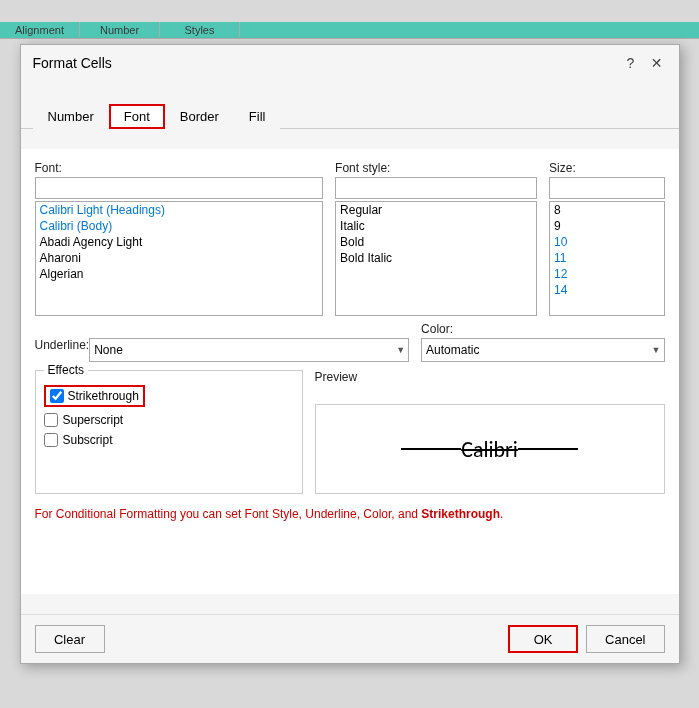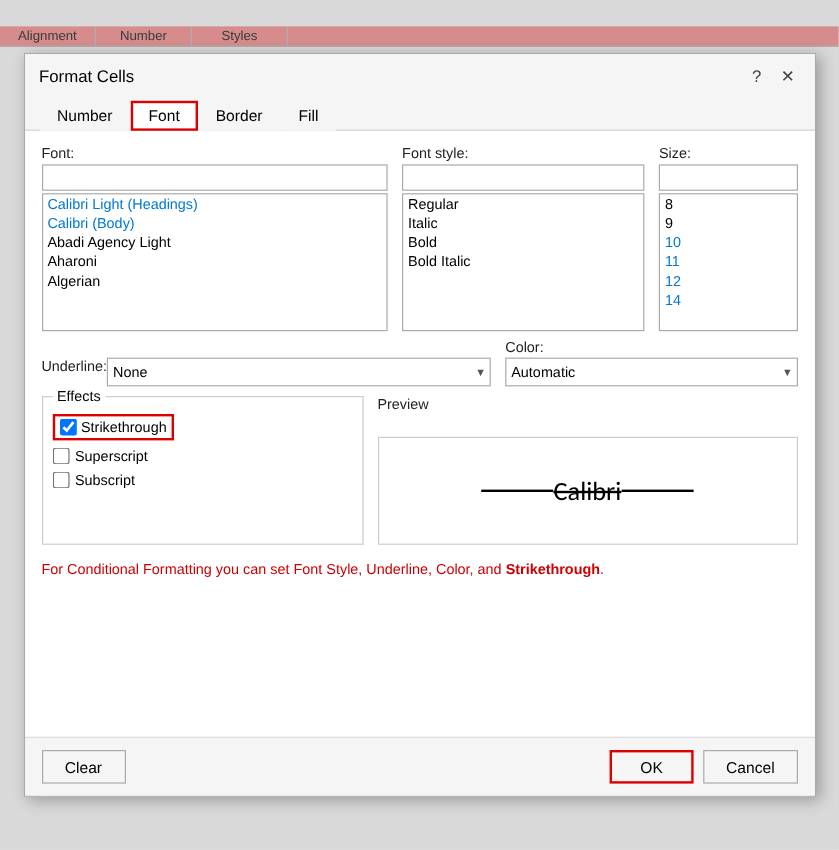--- a/index.html
+++ b/index.html
@@ -19,21 +19,21 @@
     
     .spreadsheet-bg {
       position: absolute;
       top: 0; left: 0;
       width: 699px;
       height: 708px;
       background: #fff;
     }
     .col-headers {
       display: flex;
-      background: #fca5a5;
+      background: #5eead4;
       border-bottom: 1px solid #ccc;
       position: absolute;
       top: 22px;
       left: 0;
       right: 0;
     }
     .col-header-cell {
       border-right: 1px solid #ccc;
       padding: 2px 8px;
       font-size: 11px;
@@ -57,20 +57,21 @@
     
     .dialog {
       background: #f5f5f5;
       border: 1px solid #aaa;
       box-shadow: 3px 3px 12px rgba(0,0,0,0.3);
       width: 660px;
       min-height: 620px;
       display: flex;
       flex-direction: column;
       position: relative;
+      gap: 20px;
     }
 
     
     .title-bar {
       background: #f5f5f5;
       padding: 8px 12px 4px 12px;
       display: flex;
       align-items: center;
       justify-content: space-between;
       border-bottom: none;

